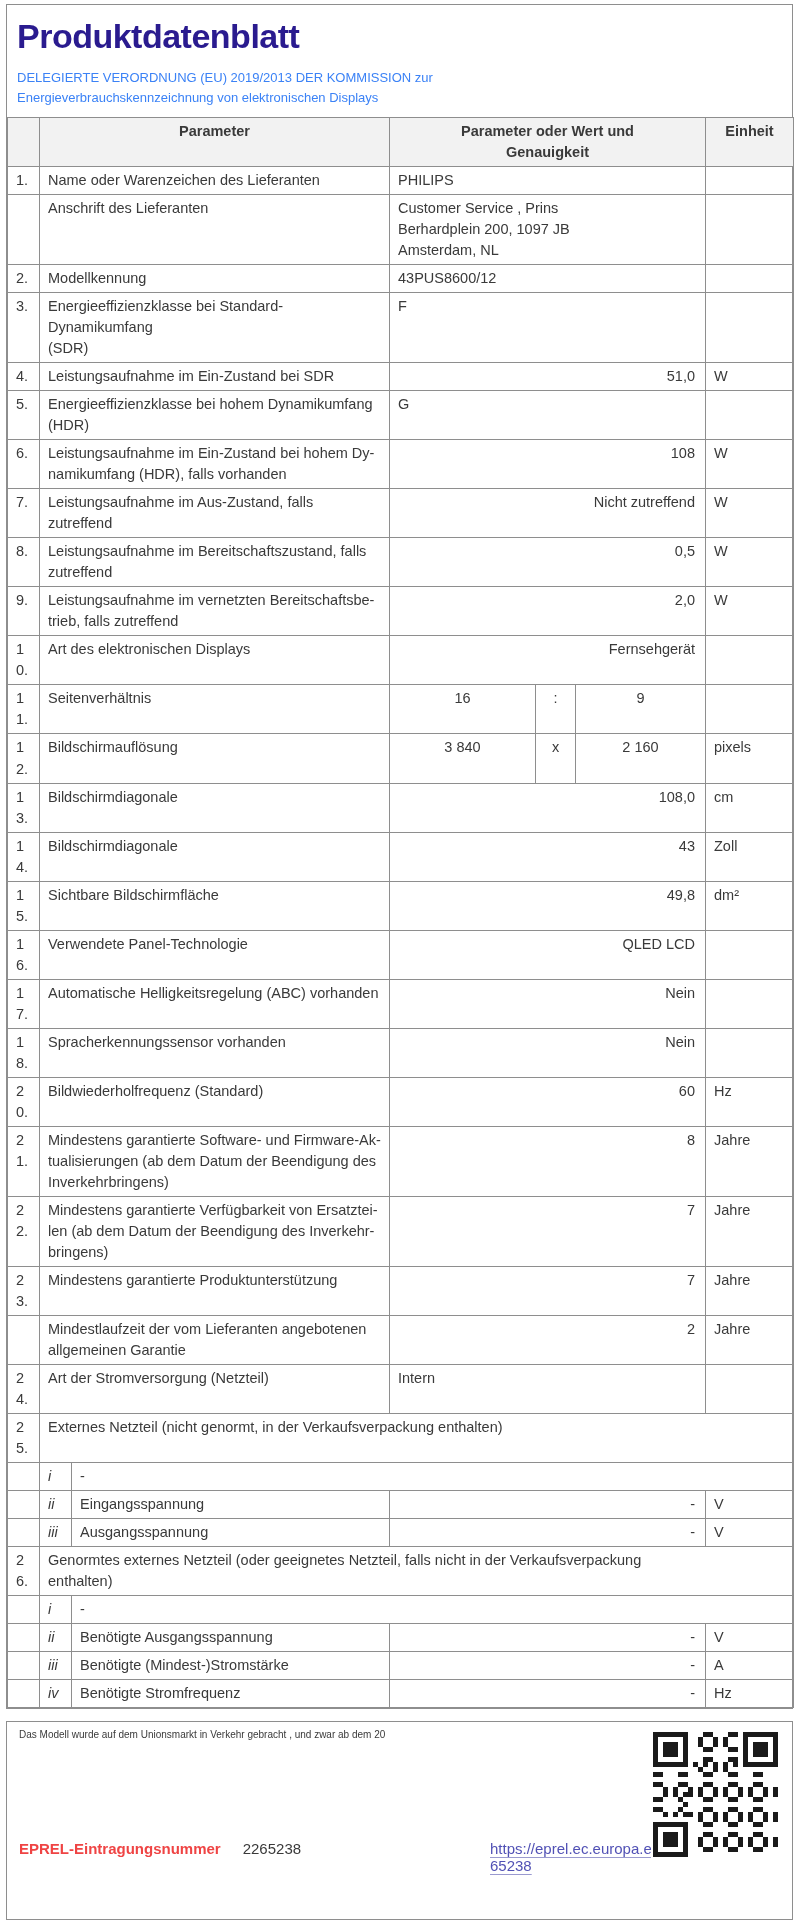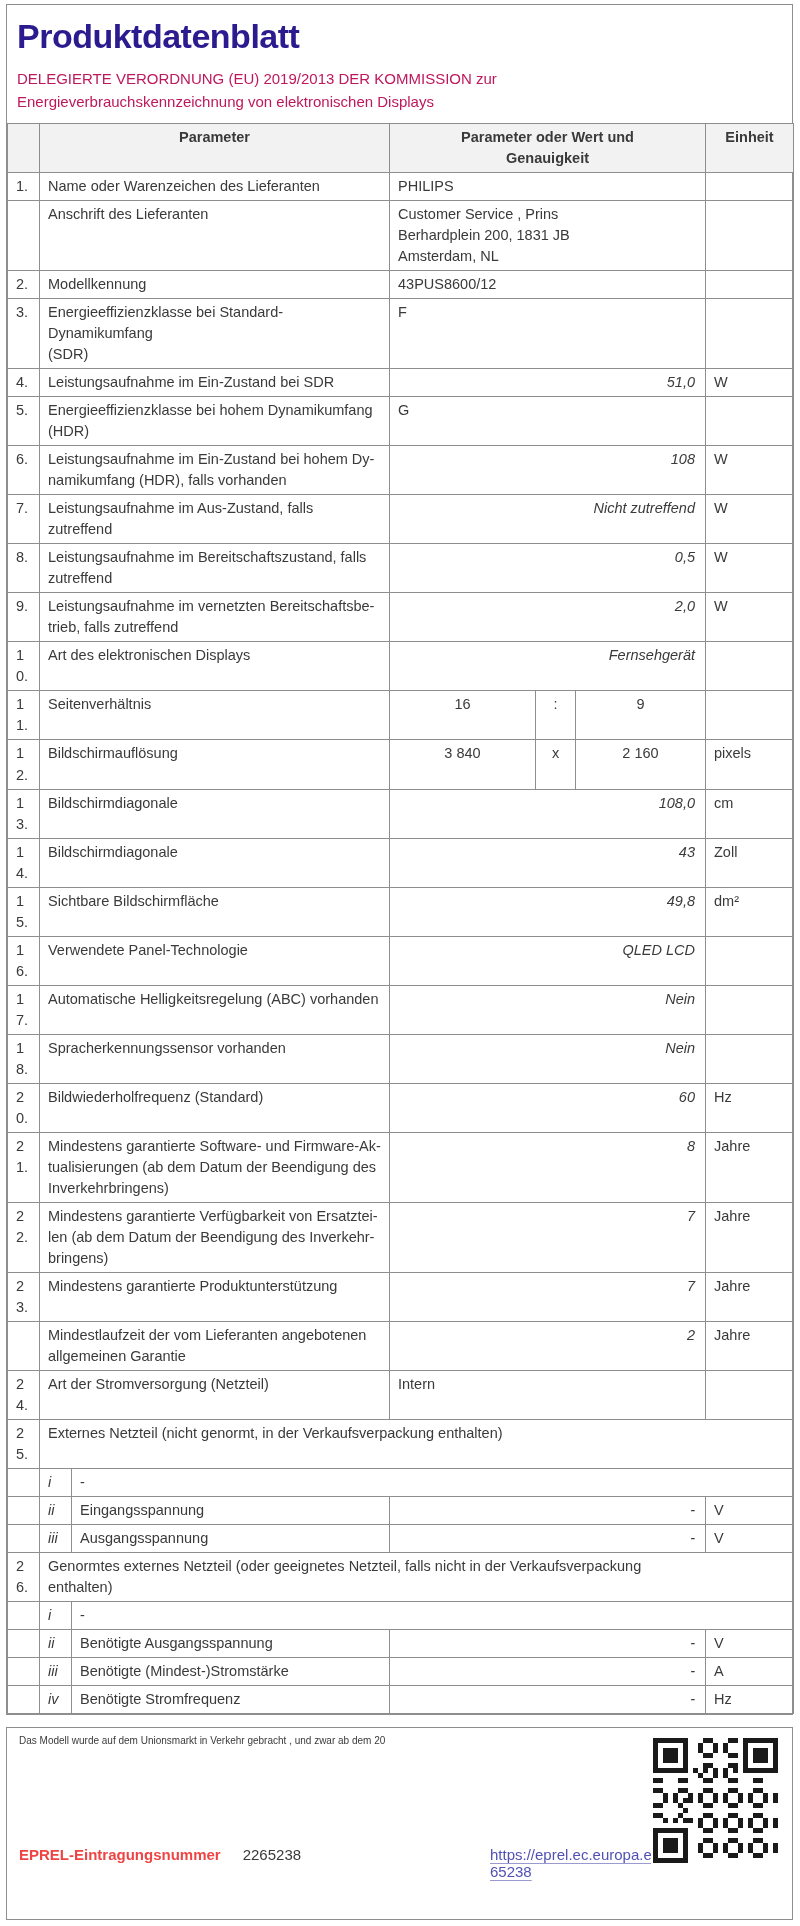--- a/index.html
+++ b/index.html
@@ -9,30 +9,30 @@
     --c-border:#8e8e8e;
     --c-headbg:#f2f2f2;
   }
   html,body{margin:0;padding:0;background:#ffffff;}
   body{font-family:"Liberation Sans", sans-serif;color:var(--c-text);}
   .page{width:800px;height:1926px;box-sizing:border-box;padding:4px 7px 6px 6px;
         display:flex;flex-direction:column;overflow:hidden;background:#fff;}
   .main-box{border:1px solid var(--c-border);flex:none;}
   .title-block{padding:12px 12px 10px 10px;}
   .doc-title{color:var(--c-title);font-size:34px;font-weight:bold;letter-spacing:-0.5px;line-height:1.15;}
-  .doc-subtitle{margin-top:12px;font-size:15px;line-height:1.5;color:#be185d;white-space:pre-line;}
+  .doc-subtitle{margin-top:12px;font-size:13px;line-height:1.5;color:#3b82f6;white-space:pre-line;}
   table.spec{border-collapse:collapse;width:100%;table-layout:fixed;font-size:14.5px;}
   table.spec th, table.spec td{border:1px solid var(--c-border);vertical-align:top;
         padding:3px 8px;line-height:1.45;color:#3a3a3a;word-wrap:break-word;}
   table.spec th{background:var(--c-headbg);font-weight:bold;text-align:center;white-space:pre-line;}
   td.num{padding-left:7px;padding-right:2px;}
   td.sub{font-style:italic;padding-left:8px;}
   td.param{white-space:pre-line;}
   td.val{white-space:pre-line;}
-  td.val.right{text-align:right;padding-right:10px;font-style:italic;}
+  td.val.right{text-align:right;padding-right:10px;}
   td.val.center{text-align:center;}
   td.unit{padding-left:8px;}
   .footer-box{border:1px solid var(--c-border);margin-top:12px;flex:1 1 auto;
         position:relative;padding:0 12px;overflow:hidden;font-size:15px;}
   .f-intro{margin-top:7px;font-size:10px;max-width:640px;white-space:nowrap;overflow:hidden;}
   .qr-wrap{position:absolute;top:8px;right:8px;width:129px;height:129px;background:#fff;padding:2px;}
   .f-row{display:grid;grid-template-columns:1fr 290px;align-items:start;}
   .f-label{font-weight:bold;color:#ef4444;}
   .f-value{margin-left:22px;}
   .f-link{color:var(--c-link);text-decoration:underline;text-decoration-color:#9a9ad0;
@@ -74,21 +74,21 @@
           <tr>
             <td class="num">1.</td>
             <td colspan="2" class="param">Name oder Warenzeichen des Lieferanten</td>
             <td colspan="3" class="val left">PHILIPS</td>
             <td class="unit"></td>
           </tr>
           <tr>
             <td class="num"></td>
             <td colspan="2" class="param">Anschrift des Lieferanten</td>
             <td colspan="3" class="val left">Customer Service , Prins
-Berhardplein 200, 1831 JB
+Berhardplein 200, 1097 JB
 Amsterdam, NL</td>
             <td class="unit"></td>
           </tr>
           <tr>
             <td class="num">2.</td>
             <td colspan="2" class="param">Modellkennung</td>
             <td colspan="3" class="val left">43PUS8600/12</td>
             <td class="unit"></td>
           </tr>
           <tr>

